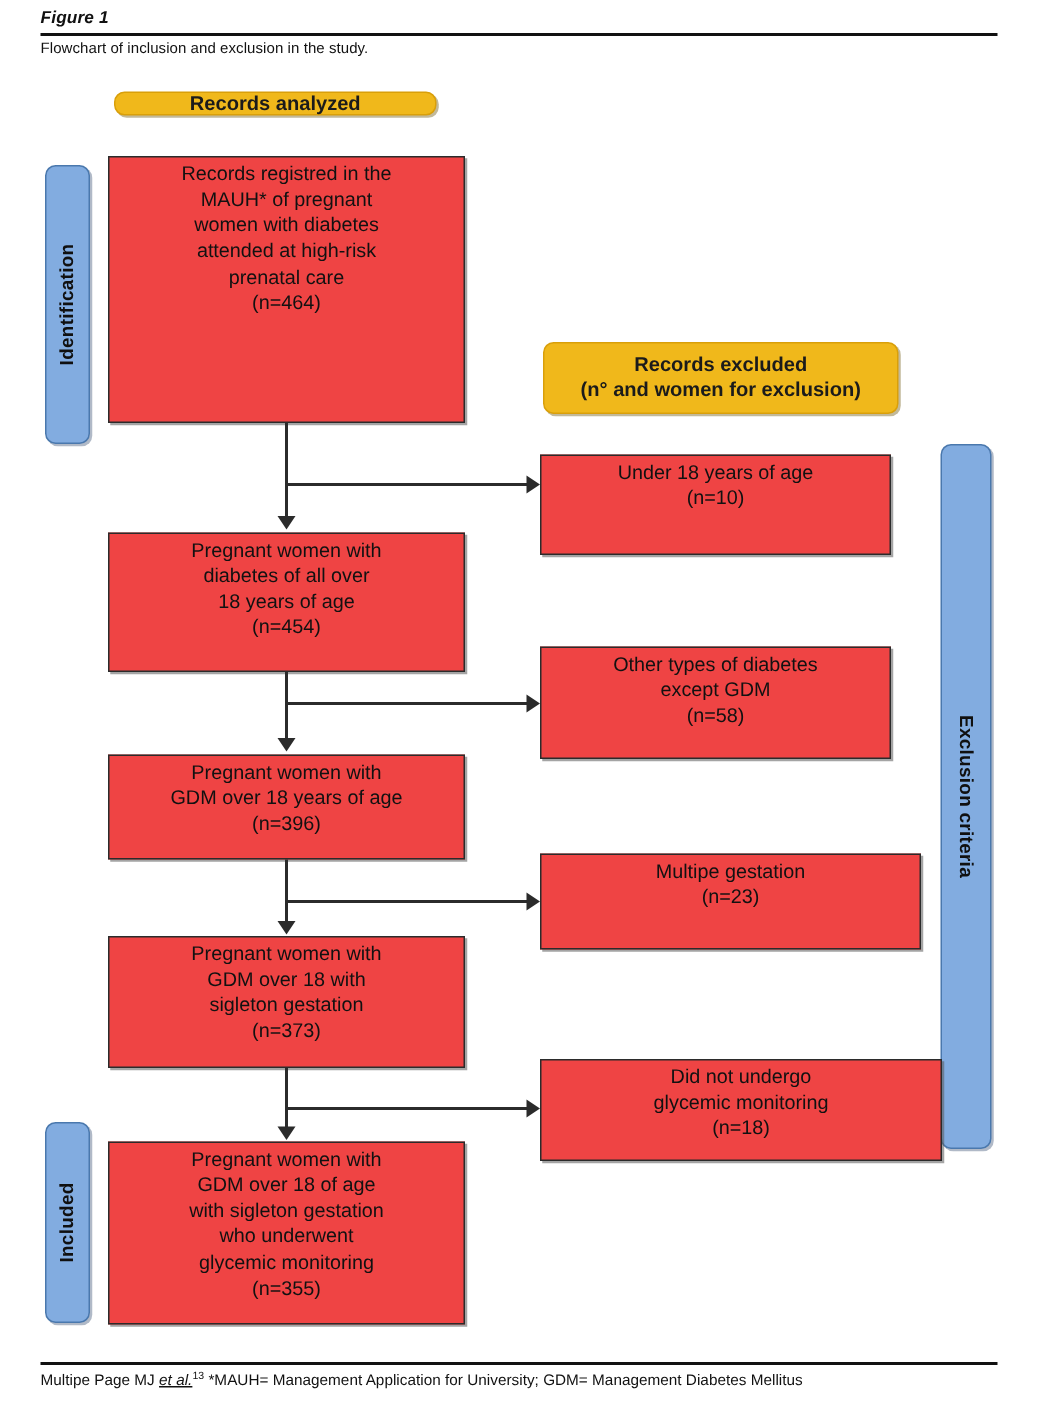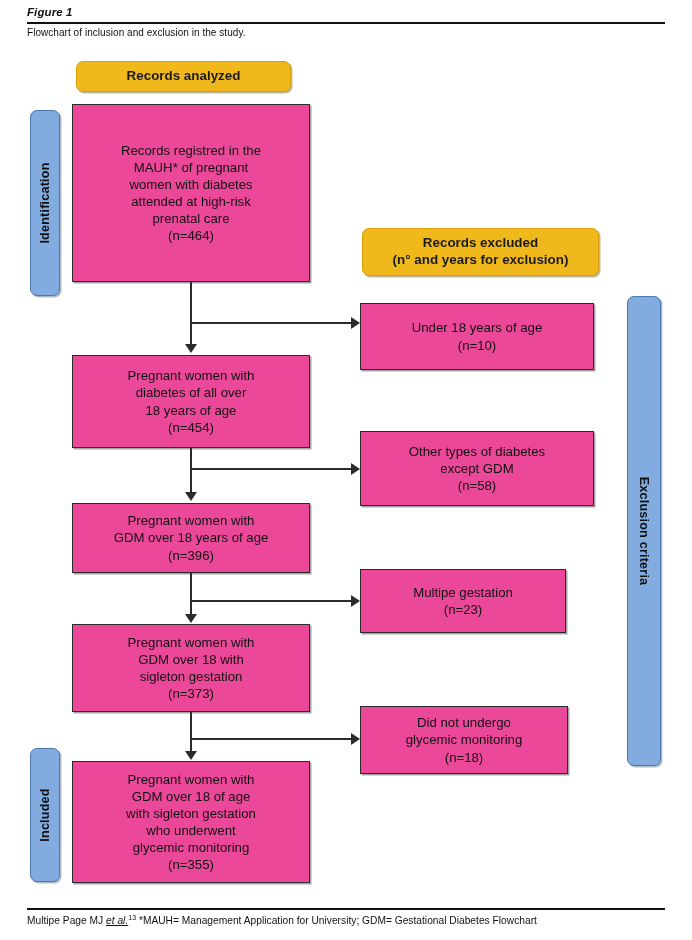--- a/index.html
+++ b/index.html
@@ -63,24 +63,23 @@
     white-space: nowrap;
   }
   .footnote i { font-style: italic; text-decoration: underline; }
   .footnote sup { font-size: 7px; vertical-align: super; }
 
   
   .node {
     position: absolute;
     box-sizing: border-box;
     display: flex;
-    align-items: center;
     justify-content: center;
     text-align: center;
-    background: #ec4899;
+    background: #ef4444;
     border: 1.6px solid #2b2b2b;
     box-shadow: 1.5px 1.5px 0 rgba(90,90,90,0.55);
     font-size: 13.2px;
     line-height: 1.30;
     color: #111;
     padding: 2px 6px;
   }
   .node .txt { display: block; width: 100%; white-space: pre-line; }
 
   .banner {
@@ -162,27 +161,27 @@
 </div>
 
 <div class="stagebar rot-up" style="left:30px; top:748px; width:30px; height:134px;">
   <span class="vlabel">Included</span>
 </div>
 
 <div class="stagebar rot-down" style="left:627px; top:296px; width:34px; height:470px;">
   <span class="vlabel">Exclusion criteria</span>
 </div>
 
-<div class="banner" style="left:76px; top:61px; width:215px; height:31px;">
+<div class="banner" style="left:76px; top:61px; width:215px; height:16px;">
   <span class="txt">Records analyzed</span>
 </div>
 
 <div class="banner" style="left:362px; top:228px; width:237px; height:48px;">
   <span class="txt">Records excluded
-(n° and years for exclusion)</span>
+(n° and women for exclusion)</span>
 </div>
 
 <div class="node" style="left:72px; top:104px; width:238px; height:178px;">
   <span class="txt">Records registred in the
 MAUH* of pregnant
 women with diabetes
 attended at high-risk
 prenatal care
 (n=464)</span>
 </div>
@@ -220,26 +219,26 @@
   <span class="txt">Under 18 years of age
 (n=10)</span>
 </div>
 
 <div class="node" style="left:360px; top:431px; width:234px; height:75px;">
   <span class="txt">Other types of diabetes
 except GDM
 (n=58)</span>
 </div>
 
-<div class="node" style="left:360px; top:569px; width:206px; height:64px;">
+<div class="node" style="left:360px; top:569px; width:254px; height:64px;">
   <span class="txt">Multipe gestation
 (n=23)</span>
 </div>
 
-<div class="node" style="left:360px; top:706px; width:208px; height:68px;">
+<div class="node" style="left:360px; top:706px; width:268px; height:68px;">
   <span class="txt">Did not undergo
 glycemic monitoring
 (n=18)</span>
 </div>
 
 <div class="vline" style="left:190px; top:282px; width:2px; height:62px;"></div>
 <div class="arrow-down" style="left:185px; top:344px;"></div>
 <div class="hline" style="left:192px; top:322px; width:160px; height:2px;"></div>
 <div class="arrow-right" style="left:351px; top:317px;"></div>
 
@@ -252,13 +251,13 @@
 <div class="arrow-down" style="left:185px; top:614px;"></div>
 <div class="hline" style="left:192px; top:600px; width:160px; height:2px;"></div>
 <div class="arrow-right" style="left:351px; top:595px;"></div>
 
 <div class="vline" style="left:190px; top:712px; width:2px; height:40px;"></div>
 <div class="arrow-down" style="left:185px; top:751px;"></div>
 <div class="hline" style="left:192px; top:738px; width:160px; height:2px;"></div>
 <div class="arrow-right" style="left:351px; top:733px;"></div>
 
 <div class="hrule-bottom"></div>
-<div class="footnote"><span>Multipe Page MJ </span><i>et al.</i><sup>13</sup><span> *MAUH= Management Application for University; GDM= Gestational Diabetes Flowchart</span></div>
+<div class="footnote"><span>Multipe Page MJ </span><i>et al.</i><sup>13</sup><span> *MAUH= Management Application for University; GDM= Management Diabetes Mellitus</span></div>
 
 </body></html>

